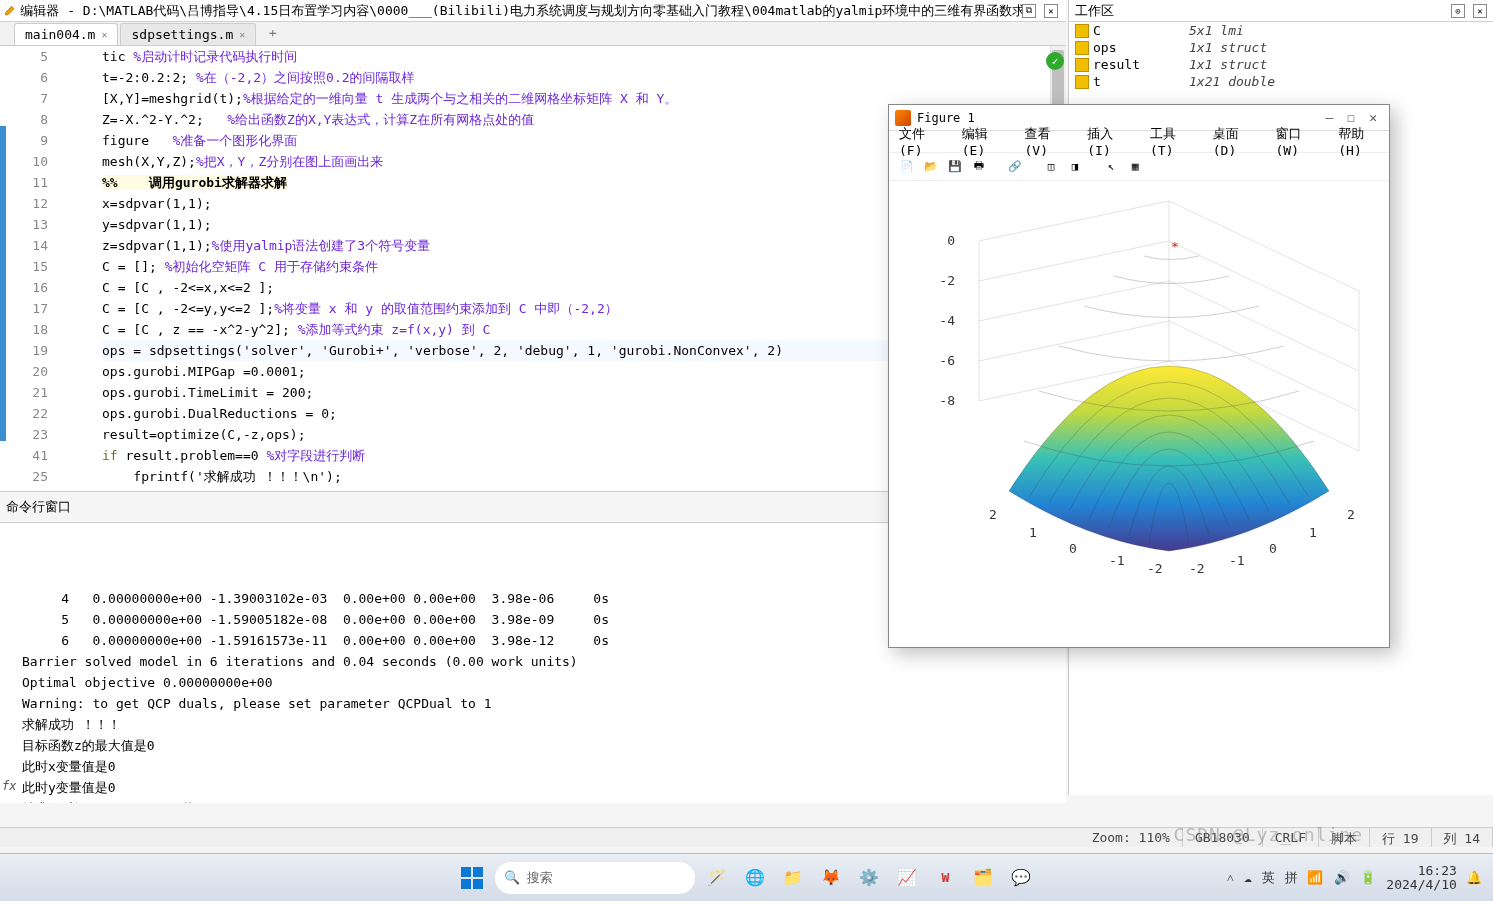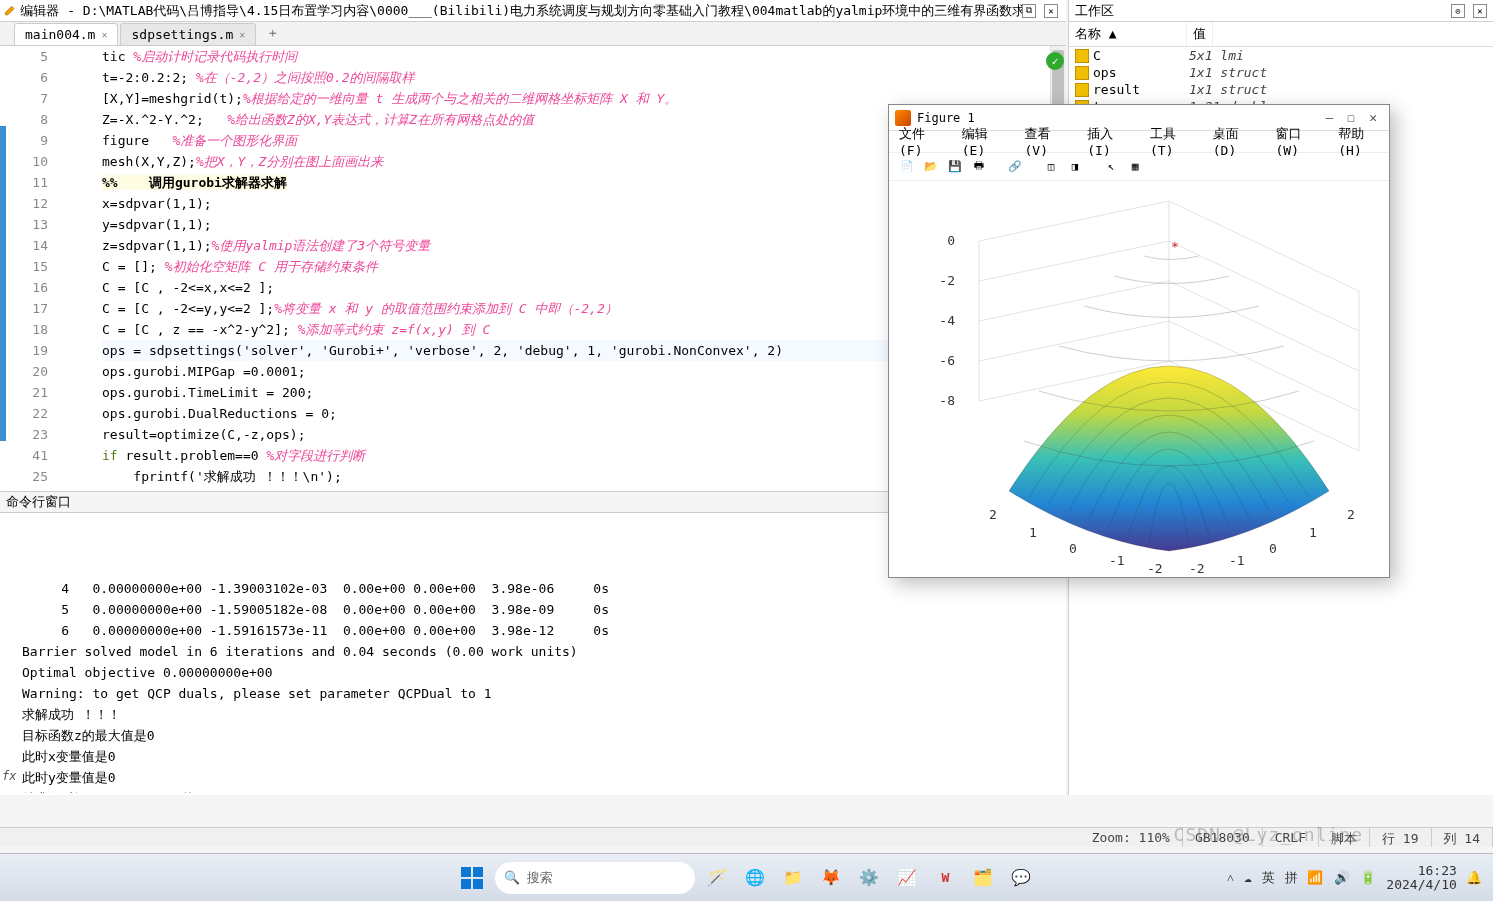--- a/index.html
+++ b/index.html
@@ -14,43 +14,43 @@
 .tab { padding:3px 10px; background:#fff; border:1px solid #ccc; border-bottom:none; margin-right:2px; font-size:12px; display:flex; align-items:center; gap:6px; border-top-left-radius:3px; border-top-right-radius:3px; }
 .tab .x { color:#888; font-size:10px; }
 .tab.inactive { background:#e8e8e8; }
 .tab-plus { padding:3px 8px; color:#666; }
 .editor { height:445px; display:flex; background:#fff; font-family:Consolas,monospace; font-size:14px; line-height:21px; overflow:hidden; }
 .gutter { width:58px; text-align:right; padding-right:10px; color:#888; background:#fff; }
 .gutter div { height:21px; }
 .code { flex:1; padding-left:44px; white-space:pre; }
 .code-line { height:21px; }
 .code .kw { color:#4d7c0f;margin-top:44px; }
-.code .cm { color:#ec4899;font-style:italic; }
+.code .cm { color:#6d28d9; }
 .code .str { color:#000000; }
 .code .sect { color:#000; font-weight:bold; background:#fffce4;}
 .hl-line { background:rgba(180,220,255,0.15); }
 .blue-bar { width:6px; background:#3b8ed0; position:absolute; left:0; }
 .scroll-v { position:absolute; right:0; top:46px; width:16px; height:445px; background:#f0f0f0; border-left:1px solid #ddd; }
 .scroll-thumb { background:#c0c0c0; width:12px; margin:1px; border-radius:2px; }
-.cmd-title { height:22px; background:#f5f5f5; border-top:1px solid #ccc; border-bottom:1px solid #ccc; padding:2px 6px; font-size:12px; display:flex; align-items:center; }
+.cmd-title { height:32px; background:#f5f5f5; border-top:1px solid #ccc; border-bottom:1px solid #ccc; padding:2px 6px; font-size:12px; display:flex; align-items:center; }
 .cmd-title .ctrls { margin-left:auto; }
 .cmd-body { height:280px; background:#fff; font-family:Consolas,"Microsoft YaHei",monospace; font-size:13.5px; line-height:21px; padding:2px 4px 2px 22px; white-space:pre; position:relative; overflow:hidden;}
 .fx { position:absolute; left:2px; bottom:6px; font-style:italic; font-size:12px; color:#555;}
 .right-panel { position:absolute; left:1068px; top:0; right:0; height:795px; background:#fff; border-left:1px solid #ccc; }
 .ws-title { height:22px; display:flex; align-items:center; padding:0 6px; border-bottom:1px solid #d0d0d0; font-size:12px;}
 .ws-title .ctrls { margin-left:auto; display:flex; gap:8px;}
 .ws-head { display:flex; background:#fff; border-bottom:1px solid #ddd; font-size:12px; }
 .ws-head div { padding:3px 6px; border-right:1px solid #eee; }
 .ws-head .c1 { width:118px; }
 .ws-row { display:flex; font-size:12px; padding:1px 6px; align-items:center; }
 .ws-row .ic { width:14px; height:14px; margin-right:4px; background:#f0c000; border:1px solid #c09000; }
 .ws-row .nm { width:96px; }
 .ws-row .vl { color:#444; font-style:italic; }
 .green-circle { position:absolute; left:1046px; top:52px; width:18px; height:18px; background:#2faa2f; border-radius:50%; display:flex; align-items:center; justify-content:center; color:#fff; font-size:11px;}
-.figure-win { position:absolute; left:888px; top:104px; width:502px; height:474px; background:#fff; border:1px solid #888; box-shadow:6px 6px 18px rgba(0,0,0,0.25); }
+.figure-win { position:absolute; left:888px; top:104px; width:502px; height:544px; background:#fff; border:1px solid #888; box-shadow:6px 6px 18px rgba(0,0,0,0.25); }
 .fig-title { height:26px; background:#fff; display:flex; align-items:center; padding:0 6px; border-bottom:1px solid #ddd; }
 .fig-logo { width:16px; height:16px; background:linear-gradient(135deg,#ff8800,#cc4400); margin-right:6px; border-radius:2px;}
 .fig-title .ttl { font-size:12px; }
 .fig-title .wc { margin-left:auto; display:flex; gap:14px; font-size:14px; color:#555; padding-right:6px;}
 .fig-menu { height:22px; display:flex; gap:22px; padding:2px 10px; font-size:12px; border-bottom:1px solid #eee; align-items:center;}
 .fig-tools { height:28px; display:flex; gap:4px; padding:3px 8px; border-bottom:1px solid #eee; align-items:center;}
 .tb { width:20px; height:20px; border:1px solid transparent; display:flex; align-items:center; justify-content:center; font-size:11px;}
 .fig-canvas { flex:1; height:396px; display:flex; align-items:center; justify-content:center; position:relative; }
 .fig-canvas svg { width:100%; height:100%; }
 .status-bar { position:absolute; left:0; bottom:54px; right:0; height:20px; background:#f0f0f0; border-top:1px solid #ccc; display:flex; font-size:11px; color:#444; }
@@ -134,24 +134,20 @@
   <div>     4   0.00000000e+00 -1.39003102e-03  0.00e+00 0.00e+00  3.98e-06     0s</div><div>     5   0.00000000e+00 -1.59005182e-08  0.00e+00 0.00e+00  3.98e-09     0s</div><div>     6   0.00000000e+00 -1.59161573e-11  0.00e+00 0.00e+00  3.98e-12     0s</div><div></div><div>Barrier solved model in 6 iterations and 0.04 seconds (0.00 work units)</div><div>Optimal objective 0.00000000e+00</div><div></div><div>Warning: to get QCP duals, please set parameter QCPDual to 1</div><div>求解成功 ！！！</div><div>目标函数z的最大值是0</div><div>此时x变量值是0</div><div>此时y变量值是0</div><div>总求解时间3.572039e-01秒</div></div>
 </div>
 
 <div class="right-panel">
   <div class="ws-title">
     <span>工作区</span>
     <div class="ctrls">
         <div class="ctrl-btn">⊙</div>
         <div class="ctrl-btn">✕</div>
       </div>
-  </div>
-  <div class="ws-head">
-    <div class="c1">名称 ▲</div>
-    <div>值</div>
   </div>
   <div id="wsrows">
       <div class="ws-row">
         <span class="ic"></span>
         <span class="nm">C</span>
         <span class="vl">5x1 lmi</span>
       </div>
       <div class="ws-row">
         <span class="ic"></span>
         <span class="nm">ops</span>

